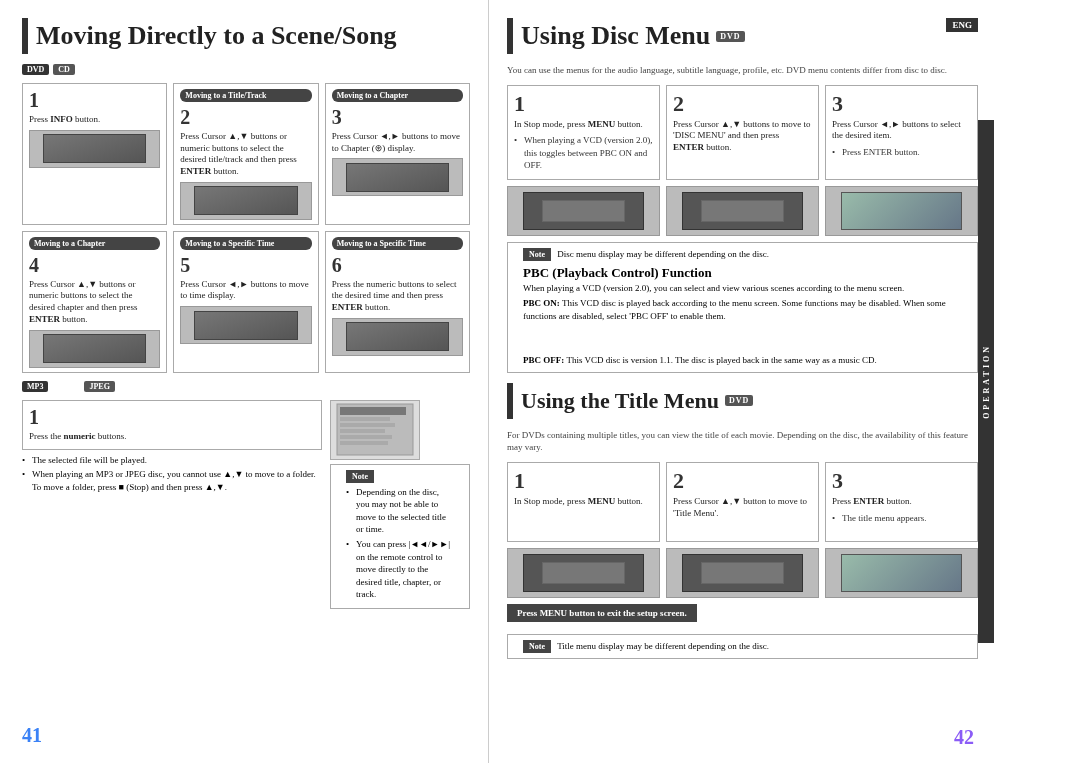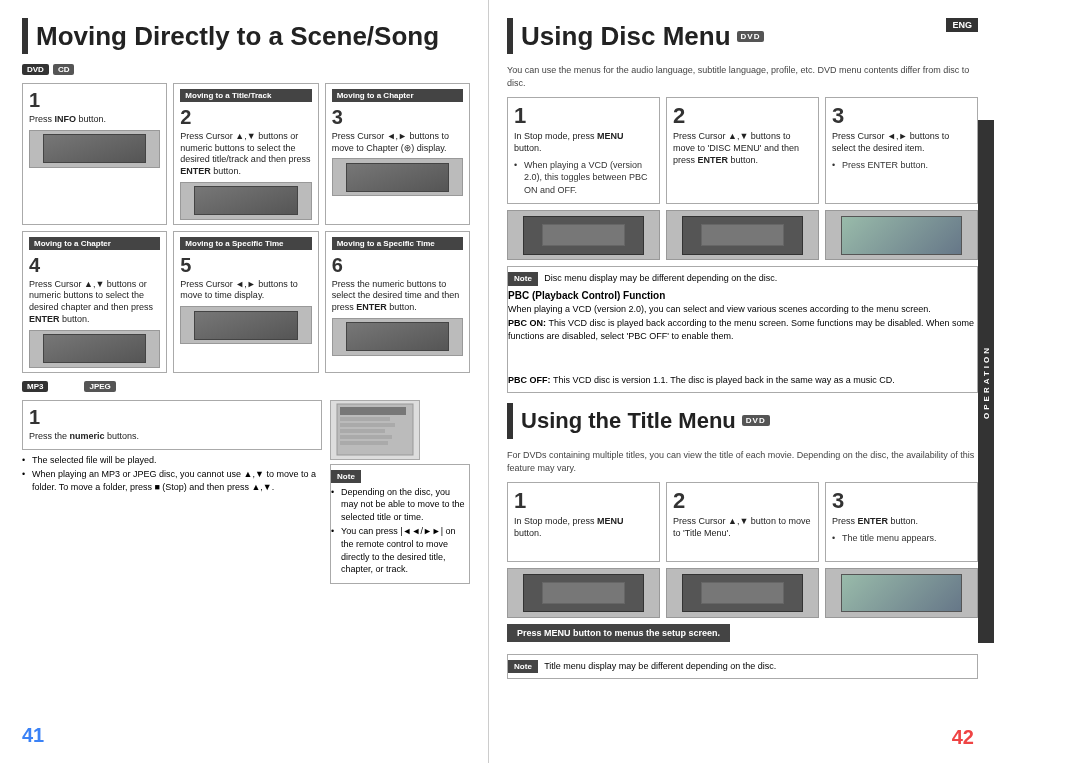--- a/index.html
+++ b/index.html
@@ -8,20 +8,21 @@
       background: #fff;
       width: 1080px;
       min-height: 763px;
       font-size: 11px;
       color: #000;
     }
     .page-container {
       display: flex;
       width: 996px;
       min-height: 763px;
+      font-family: Liberation Serif, serif;
     }
     
     .left-page {
       width: 530px;
       padding: 18px 18px 18px 22px;
       border-right: 1px solid #ccc;
       position: relative;
     }
     
     .right-page {
@@ -102,26 +103,27 @@
       margin-top: 2px;
     }
     .step-label b { font-weight: bold; }
     .step-header {
       background: #444;
       color: #fff;
       font-size: 8px;
       font-weight: bold;
       padding: 2px 5px;
       margin-bottom: 4px;
+      border-radius: 6px;
     }
 
     
     .note-box {
       border: 1px solid #aaa;
-      padding: 5px 0;
+      padding: 5px 15px;
       margin-top: 6px;
       font-size: 9px;
       line-height: 1.4;
     }
     .note-content {
       margin-top: 3px;
     }
 
     
     .page-number-left {
@@ -131,21 +133,21 @@
       font-size: 20px;
       font-weight: bold;
       color: #3b82f6;
     }
     .page-number-right {
       position: absolute;
       bottom: 14px;
       right: 22px;
       font-size: 20px;
       font-weight: bold;
-      color: #ef4444;
+      color: #8b5cf6;
     }
 
     .intro-text {
       font-size: 9px;
       color: #444;
       margin-bottom: 8px;
       line-height: 1.4;
     }
 
     .mp3-section {
@@ -252,21 +254,21 @@
       display: inline-block;
       background: #444;
       color: #fff;
       font-size: 8px;
       font-weight: bold;
       padding: 1px 6px;
       margin-right: 4px;
     }
     .pbc-title {
       font-weight: bold;
-      font-size: 10px;
+      font-size: 13px;
       margin-top: 3px;
     }
 
     .screens-3col {
       display: grid;
       grid-template-columns: 1fr 1fr 1fr;
       gap: 6px;
       margin-bottom: 6px;
     }
     .screen-box {
@@ -539,21 +541,21 @@
           <div style="width:70%;height:60%;background:#777;border:1px solid #666;"></div>
         </div>
       </div>
       <div class="screen-box">
         <div style="width:80%;height:80%;background:linear-gradient(135deg,#9ba 0%,#678 100%);border:1px solid #555;"></div>
       </div>
     </div>
 
     
     <div style="background:#444;color:#fff;font-size:9px;font-weight:bold;padding:4px 10px;margin-bottom:6px;display:inline-block;">
-      <span>Press MENU button to menus the setup screen.</span>
+      <span>Press MENU button to exit the setup screen.</span>
     </div>
 
     
     <div class="note-box">
       <span class="note-dark-title">Note</span>
       <span>Title menu display may be different depending on the disc.</span>
     </div>
 
     <div class="page-number-right">42</div>
   </div>

